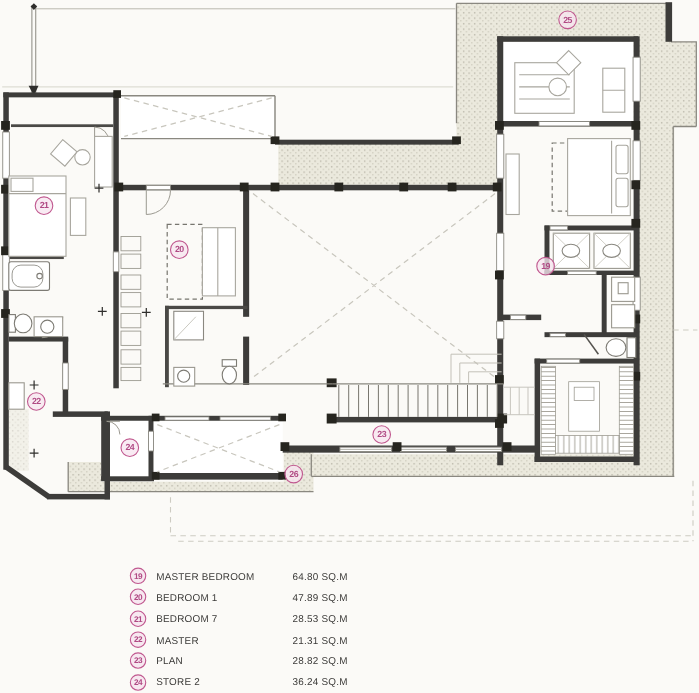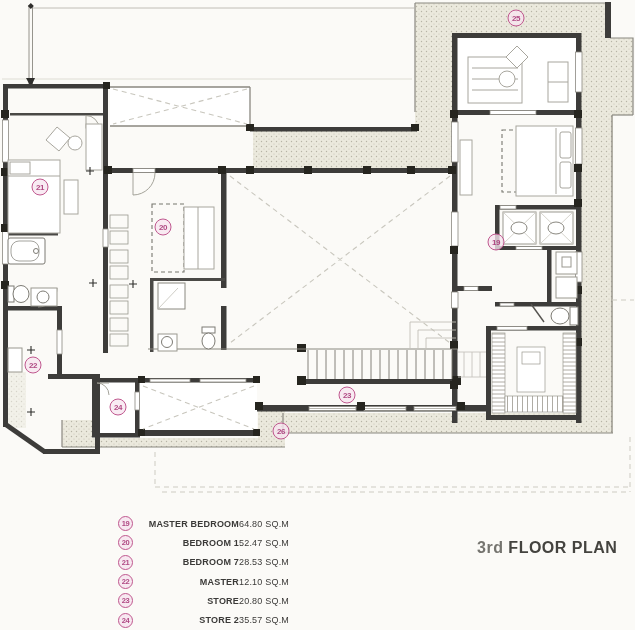--- a/index.html
+++ b/index.html
@@ -9,21 +9,21 @@
   #plan-svg{position:absolute;left:0;top:0;}
   .marker{position:absolute;width:15px;height:15px;border:1.3px solid #c0588f;border-radius:50%;
           background:rgba(247,230,240,.78);color:#b04a84;font-weight:bold;font-size:8px;
           display:flex;align-items:center;justify-content:center;
           transform:translate(-50%,-50%);letter-spacing:-0.5px;line-height:1;}
   #legend{position:absolute;left:118px;top:514px;}
   .lrow{display:flex;align-items:center;height:19.3px;}
   .badge{width:13px;height:13px;border:1.2px solid #c0588f;border-radius:50%;background:#f7e8f0;
          color:#b04a84;font-weight:bold;font-size:7.5px;display:flex;align-items:center;
          justify-content:center;flex:0 0 auto;letter-spacing:-0.5px;}
-  .llabel{margin-left:9px;width:97px;font-size:9px;font-weight:bold;color:#3b3a38;letter-spacing:.2px;text-align:right;}
+  .llabel{margin-left:9px;width:124px;font-size:9px;font-weight:normal;color:#3b3a38;letter-spacing:.2px;}
   .larea{font-size:9px;font-weight:normal;color:#3b3a38;letter-spacing:.2px;}
   #plan-title{position:absolute;left:477px;top:539px;font-size:16px;font-weight:bold;letter-spacing:.5px;}
   #plan-title .tprefix{color:#75746f;}
   #plan-title .tmain{color:#44433f;}
 </style>
 </head>
 <body>
 
 <div id="stage">
 
@@ -315,53 +315,49 @@
   </g>
 </svg>
 
 <div class="marker" style="left:496px;top:242px">19</div>
 <div class="marker" style="left:163px;top:227px">20</div>
 <div class="marker" style="left:40px;top:187px">21</div>
 <div class="marker" style="left:33px;top:365px">22</div>
 <div class="marker" style="left:347px;top:395px">23</div>
 <div class="marker" style="left:118px;top:407px">24</div>
 <div class="marker" style="left:516px;top:18px">25</div>
-<div class="marker" style="left:281px;top:431px">26</div>
+<div class="marker" style="left:267px;top:431px">26</div>
 
 <div id="legend">
   <div class="lrow">
     <span class="badge">19</span>
     <span class="llabel">MASTER BEDROOM</span>
     <span class="larea">64.80 SQ.M</span>
   </div>
   <div class="lrow">
     <span class="badge">20</span>
     <span class="llabel">BEDROOM 1</span>
-    <span class="larea">52.47 SQ.M</span>
+    <span class="larea">47.89 SQ.M</span>
   </div>
   <div class="lrow">
     <span class="badge">21</span>
     <span class="llabel">BEDROOM 7</span>
     <span class="larea">28.53 SQ.M</span>
   </div>
   <div class="lrow">
     <span class="badge">22</span>
     <span class="llabel">MASTER</span>
-    <span class="larea">12.10 SQ.M</span>
+    <span class="larea">21.31 SQ.M</span>
   </div>
   <div class="lrow">
     <span class="badge">23</span>
-    <span class="llabel">STORE</span>
-    <span class="larea">20.80 SQ.M</span>
+    <span class="llabel">PLAN</span>
+    <span class="larea">28.82 SQ.M</span>
   </div>
   <div class="lrow">
     <span class="badge">24</span>
     <span class="llabel">STORE 2</span>
-    <span class="larea">35.57 SQ.M</span>
+    <span class="larea">36.24 SQ.M</span>
   </div>
 </div>
 
-<div id="plan-title">
-  <span class="tprefix">3rd</span>
-  <span class="tmain">FLOOR PLAN</span>
+
 </div>
 
-</div>
-
 </body></html>

